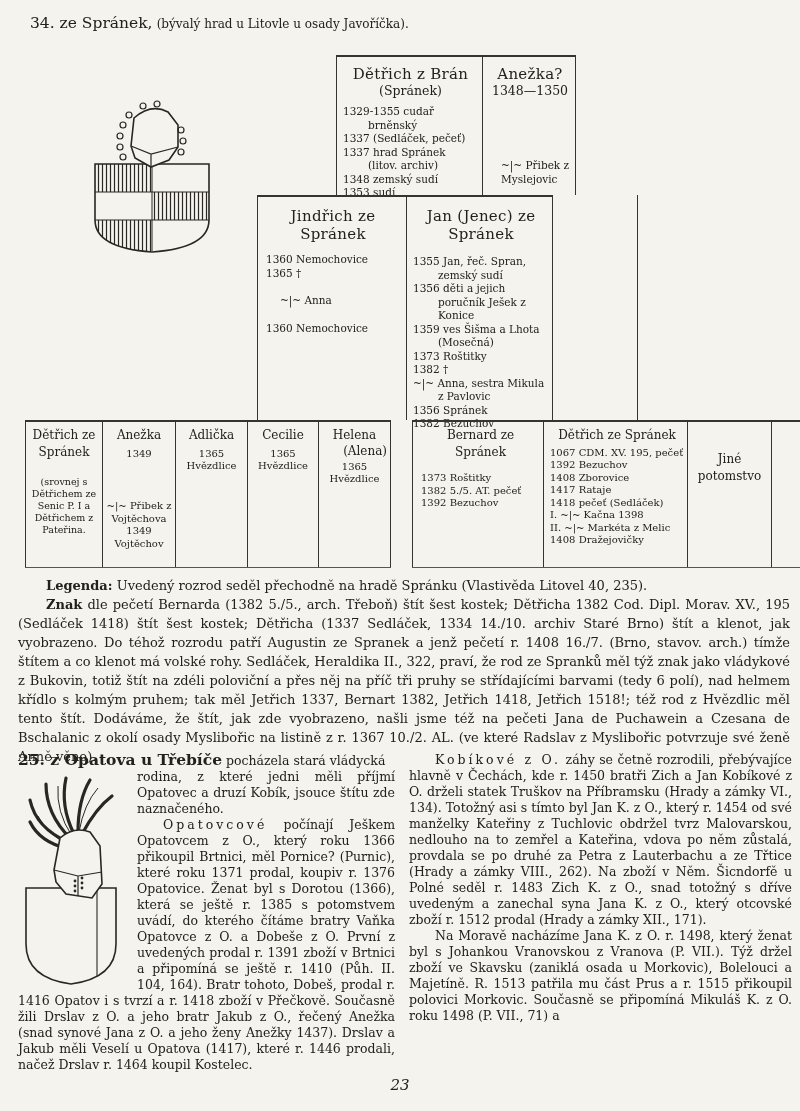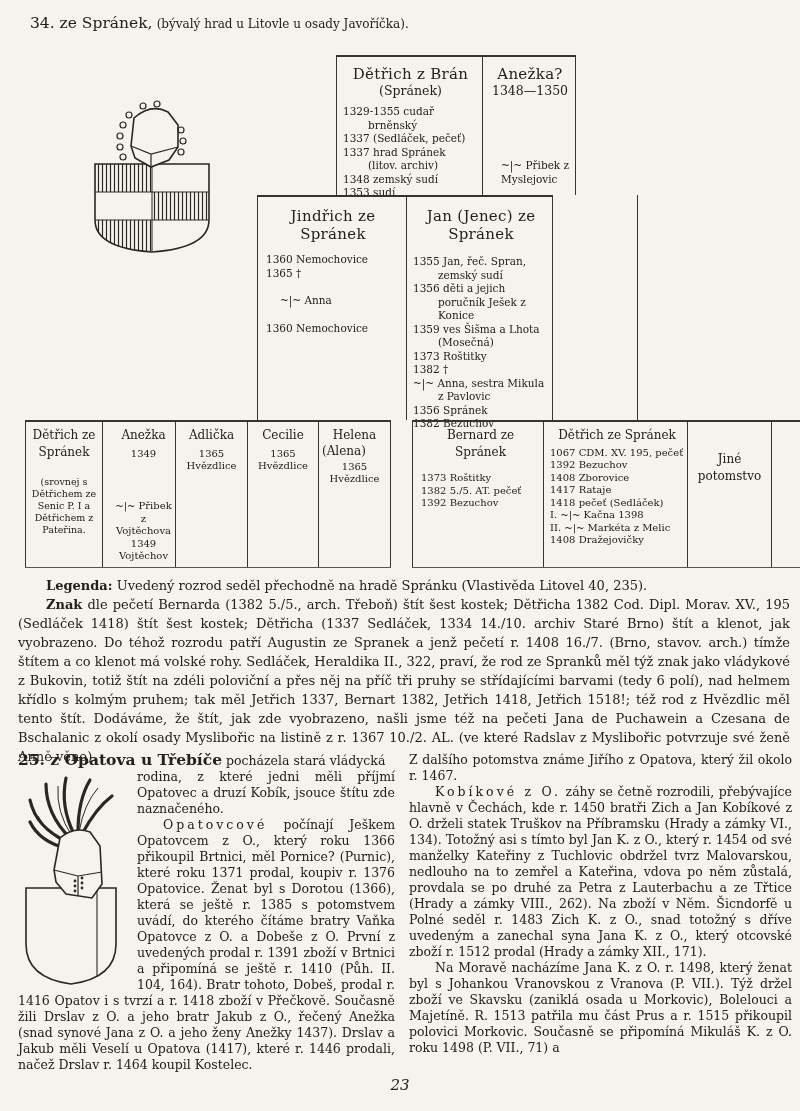--- a/index.html
+++ b/index.html
@@ -36,21 +36,21 @@
 
   #conn-right { left:637px; top:195px; width:1px; height:225px; background:#38332d; }
 
   .g3 { top:420px; height:148px; border-top:2px solid #38332d; border-bottom:1px solid #5a544c;
         display:flex; }
   #g3L { left:25px; width:366px; }
   #g3R { left:412px; width:404px; }
   .g3 .cell { border-left:1px solid #38332d; padding:5px 3px 0; }
   .g3 .cell:last-child { border-right:1px solid #38332d; }
   .t3 { text-align:center; font-size:12px; line-height:16.5px; margin-bottom:4px; }
-  .s3 { text-align:left; font-size:12px; line-height:14px; margin-bottom:3px; }
+  .s3 { text-align:right; font-size:12px; line-height:14px; margin-bottom:3px; }
   .bl3 { font-size:10px; line-height:12.5px; }
   .bl3.hang { padding-left:22px; text-indent:-22px; }
   .ctr { text-align:center; }
   .note3 { font-size:9.5px; line-height:12px; text-align:center; margin-top:16px; }
 
   
   #legend-block { left:18px; top:576px; width:772px; font-size:13px; line-height:19px; text-align:justify; }
   #legend-block p { text-indent:28px; }
   #legend-block .lbl { font-weight:bold; }
 
@@ -151,21 +151,21 @@
     <div class="bl">1356 Spránek</div>
     <div class="bl">1382 Bezuchov</div>
   </div>
 </div>
 
 <div id="g3L" class="abs g3">
   <div class="cell" style="width:77px;">
     <div class="t3">Dětřich ze Spránek</div>
     <div class="note3">(srovnej s Dětřichem ze Senic P. I a Dětřichem z Pateřina.</div>
   </div>
-  <div class="cell" style="width:73px;padding-left:12px;">
+  <div class="cell" style="width:73px;">
     <div class="t3">Anežka</div>
     <div class="bl3 ctr">1349</div>
     <div class="bl3 ctr" style="margin-top:40px;">~|~ Přibek z Vojtěchova</div>
     <div class="bl3 ctr">1349 Vojtěchov</div>
   </div>
   <div class="cell" style="width:72px;">
     <div class="t3">Adlička</div>
     <div class="bl3 ctr">1365 Hvězdlice</div>
   </div>
   <div class="cell" style="width:71px;">
@@ -239,20 +239,19 @@
             <circle cx="57" cy="109" r="1.4"></circle>
               <circle cx="57" cy="114" r="1.4"></circle>
               <circle cx="57" cy="119" r="1.4"></circle>
           </g>
         </svg>
       </span><span>rodina, z které jedni měli příjmí Opatovec a druzí Kobík, jsouce štítu zde naznačeného.</span></p>
     <p class="ind"><span class="lsp">Opatovcové</span>
       <span>počínají Ješkem Opatovcem z O., který roku 1366 přikoupil Brtnici, měl Pornice? (Purnic), které roku 1371 prodal, koupiv r. 1376 Opatovice. Ženat byl s Dorotou (1366), která se ještě r. 1385 s potomstvem uvádí, do kterého čítáme bratry Vaňka Opatovce z O. a Dobeše z O. První z uvedených prodal r. 1391 zboží v Brtnici a připomíná se ještě r. 1410 (Půh. II. 104, 164). Bratr tohoto, Dobeš, prodal r. 1416 Opatov i s tvrzí a r. 1418 zboží v Přečkově. Současně žili Drslav z O. a jeho bratr Jakub z O., řečený Anežka (snad synové Jana z O. a jeho ženy Anežky 1437). Drslav a Jakub měli Veselí u Opatova (1417), které r. 1446 prodali, načež Drslav r. 1464 koupil Kostelec.</span></p>
   </div>
   <div id="col2" class="col">
-    <p>Z dalšího potomstva známe Jiřího z Opatova, který žil okolo r. 1467.</p>
     <p class="ind"><span class="lsp">Kobíkové z O.</span>
       <span>záhy se četně rozrodili, přebývajíce hlavně v Čechách, kde r. 1450 bratři Zich a Jan Kobíkové z O. drželi statek Truškov na Příbramsku (Hrady a zámky VI., 134). Totožný asi s tímto byl Jan K. z O., který r. 1454 od své manželky Kateřiny z Tuchlovic obdržel tvrz Malovarskou, nedlouho na to zemřel a Kateřina, vdova po něm zůstalá, provdala se po druhé za Petra z Lauterbachu a ze Třtice (Hrady a zámky VIII., 262). Na zboží v Něm. Šicndorfě u Polné seděl r. 1483 Zich K. z O., snad totožný s dříve uvedeným a zanechal syna Jana K. z O., který otcovské zboží r. 1512 prodal (Hrady a zámky XII., 171).</span></p>
     <p class="ind">Na Moravě nacházíme Jana K. z O. r. 1498, který ženat byl s Johankou Vranovskou z Vranova (P. VII.). Týž držel zboží ve Skavsku (zaniklá osada u Morkovic), Bolelouci a Majetíně. R. 1513 patřila mu část Prus a r. 1515 přikoupil polovici Morkovic. Současně se připomíná Mikuláš K. z O. roku 1498 (P. VII., 71) a</p>
   </div>
 </div>
 
 <div id="pageno" class="abs">23</div>
 
 </body></html>

